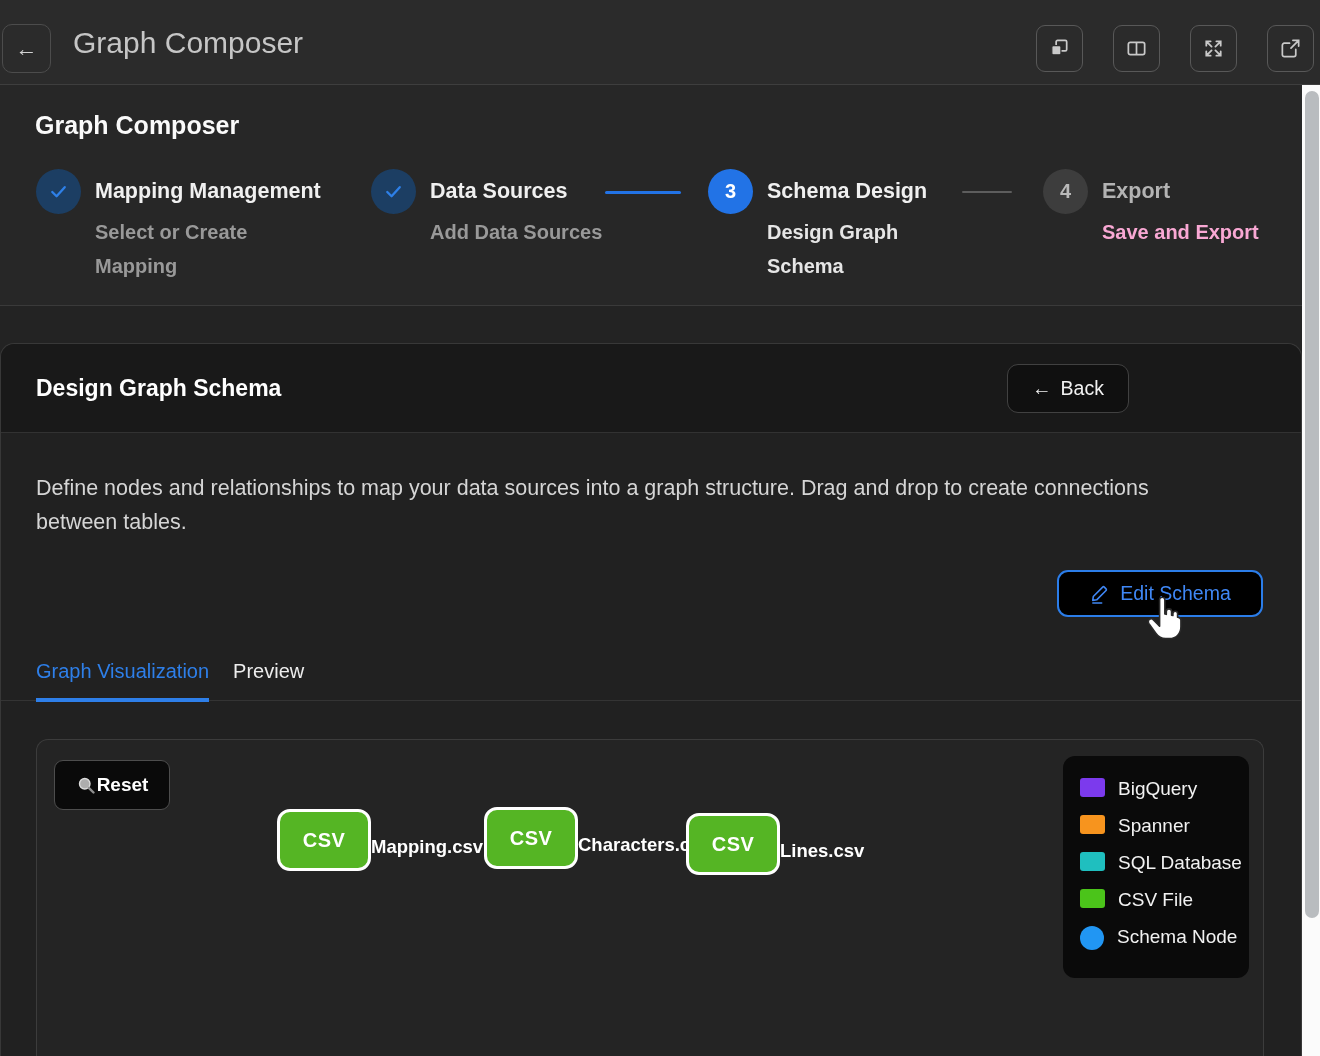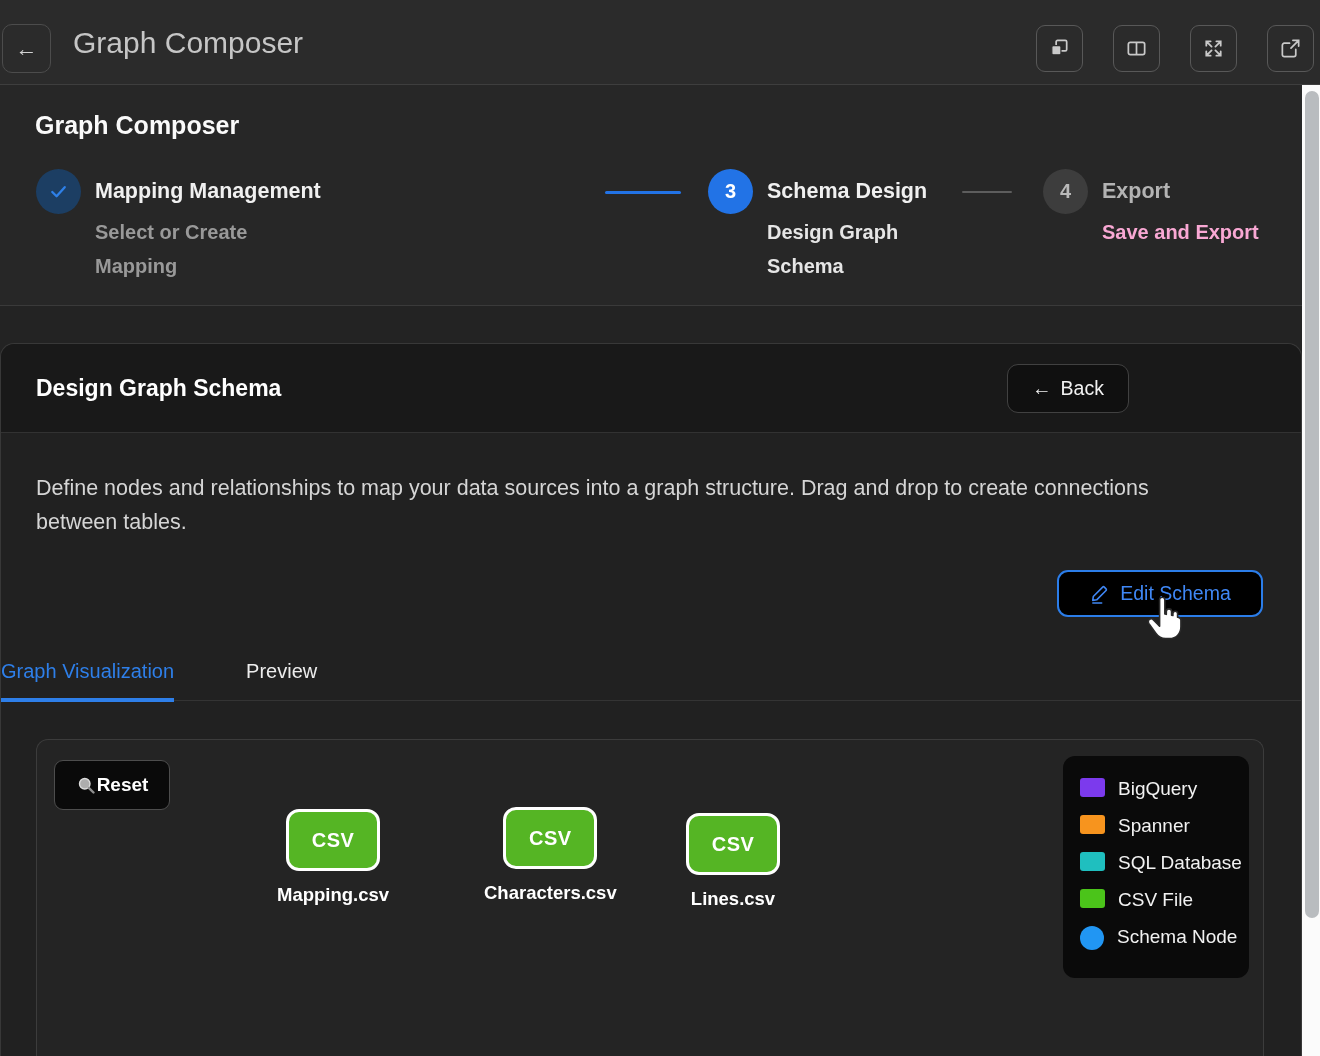--- a/index.html
+++ b/index.html
@@ -50,33 +50,33 @@
   .btn-back { position:absolute; left:1006px; top:20px; width:122px; height:49px;
     background:#101010; border:1px solid #414141; color:#f2f2f2; }
   .btn-next { position:absolute; left:1142px; top:20px; width:121px; height:49px;
     border:none; color:#fff; }
   .desc { position:absolute; left:35px; top:127px; max-width:1185px;
     font-size:21.5px; line-height:34px; color:#d5d5d5; }
   .btn-edit { position:absolute; left:1056px; top:226px; width:206px; height:47px;
     background:#000000; border:2px solid #2b7de9; color:#3f87f5; }
 
   
-  .tabs { position:absolute; left:0; top:316px; width:100%; 
-    display:flex; gap:72px; border-bottom:1px solid #343434; }
+  .tabs { position:absolute; left:0; top:316px; width:100%; padding-left:35px;
+    display:flex; gap:24px; border-bottom:1px solid #343434; }
   .tab { font-size:20px; padding-bottom:15px; color:#ededed; cursor:pointer; }
   .tab.active { color:#2e7fe9; border-bottom:4px solid #2e7fe9; margin-bottom:-2px; }
 
   
   .gcanvas { position:absolute; left:35px; top:395px; width:1228px; height:318px;
     background:#242424; border:1px solid #3c3c3c; border-bottom:none; border-radius:12px 12px 0 0; }
   .btn-reset { position:absolute; left:17px; top:20px; width:116px; height:50px;
     background:#0a0a0a; border:1px solid #4d4d4d; border-radius:9px;
     display:flex; align-items:center; justify-content:center; gap:0;
     color:#fff; font-size:19px; font-weight:700; cursor:pointer; }
-  .gnode { position:absolute; display:flex; flex-direction:column; align-items:center; cursor:grab; }
+  .gnode { position:absolute; display:flex; flex-direction:row; align-items:center; cursor:grab; }
   .gnode-box { width:94px; height:62px; border:3px solid #fff; border-radius:13px;
     display:flex; align-items:center; justify-content:center;
     color:#fff; font-size:20px; font-weight:800; letter-spacing:0.5px; }
   .gnode-label { margin-top:13px; font-size:18.5px; font-weight:700; color:#fff; white-space:nowrap; }
 
   .legend { position:absolute; left:1026px; top:16px; width:186px; height:222px;
     background:#0a0a0a; border-radius:12px; padding:22px 0 0 17px; }
   .lrow { display:flex; align-items:flex-start; margin-bottom:14px; height:23px; }
   .swatch { width:25px; height:19px; border-radius:3px; flex:none; }
   .swatch.round { width:24px; height:24px; border-radius:50%; }
@@ -137,20 +137,31 @@
         <svg width="23" height="23" viewBox="0 0 24 24" fill="none" stroke="#2e80e8" stroke-width="2.4" stroke-linecap="round" stroke-linejoin="round">
           <path d="M5.5 12.5 L10 17 L18.5 7.5"></path>
         </svg>
       </div>
       <div class="stext">
         <div class="slabel">Mapping Management</div>
         <div class="ssub w205">Select or Create Mapping</div>
       </div>
     </div>
 
+    <div class="step" style="left:371px">
+      <div class="circle complete">
+        <svg width="23" height="23" viewBox="0 0 24 24" fill="none" stroke="#2e80e8" stroke-width="2.4" stroke-linecap="round" stroke-linejoin="round">
+          <path d="M5.5 12.5 L10 17 L18.5 7.5"></path>
+        </svg>
+      </div>
+      <div class="stext">
+        <div class="slabel">Data Sources</div>
+        <div class="ssub nowrap">Add Data Sources</div>
+      </div>
+    </div>
 
     <div class="connector blue"></div>
 
     <div class="step" style="left:708px">
       <div class="circle active">
         <span>3</span>
       </div>
       <div class="stext">
         <div class="slabel">Schema Design</div>
         <div class="ssub light w145">Design Graph Schema</div>

